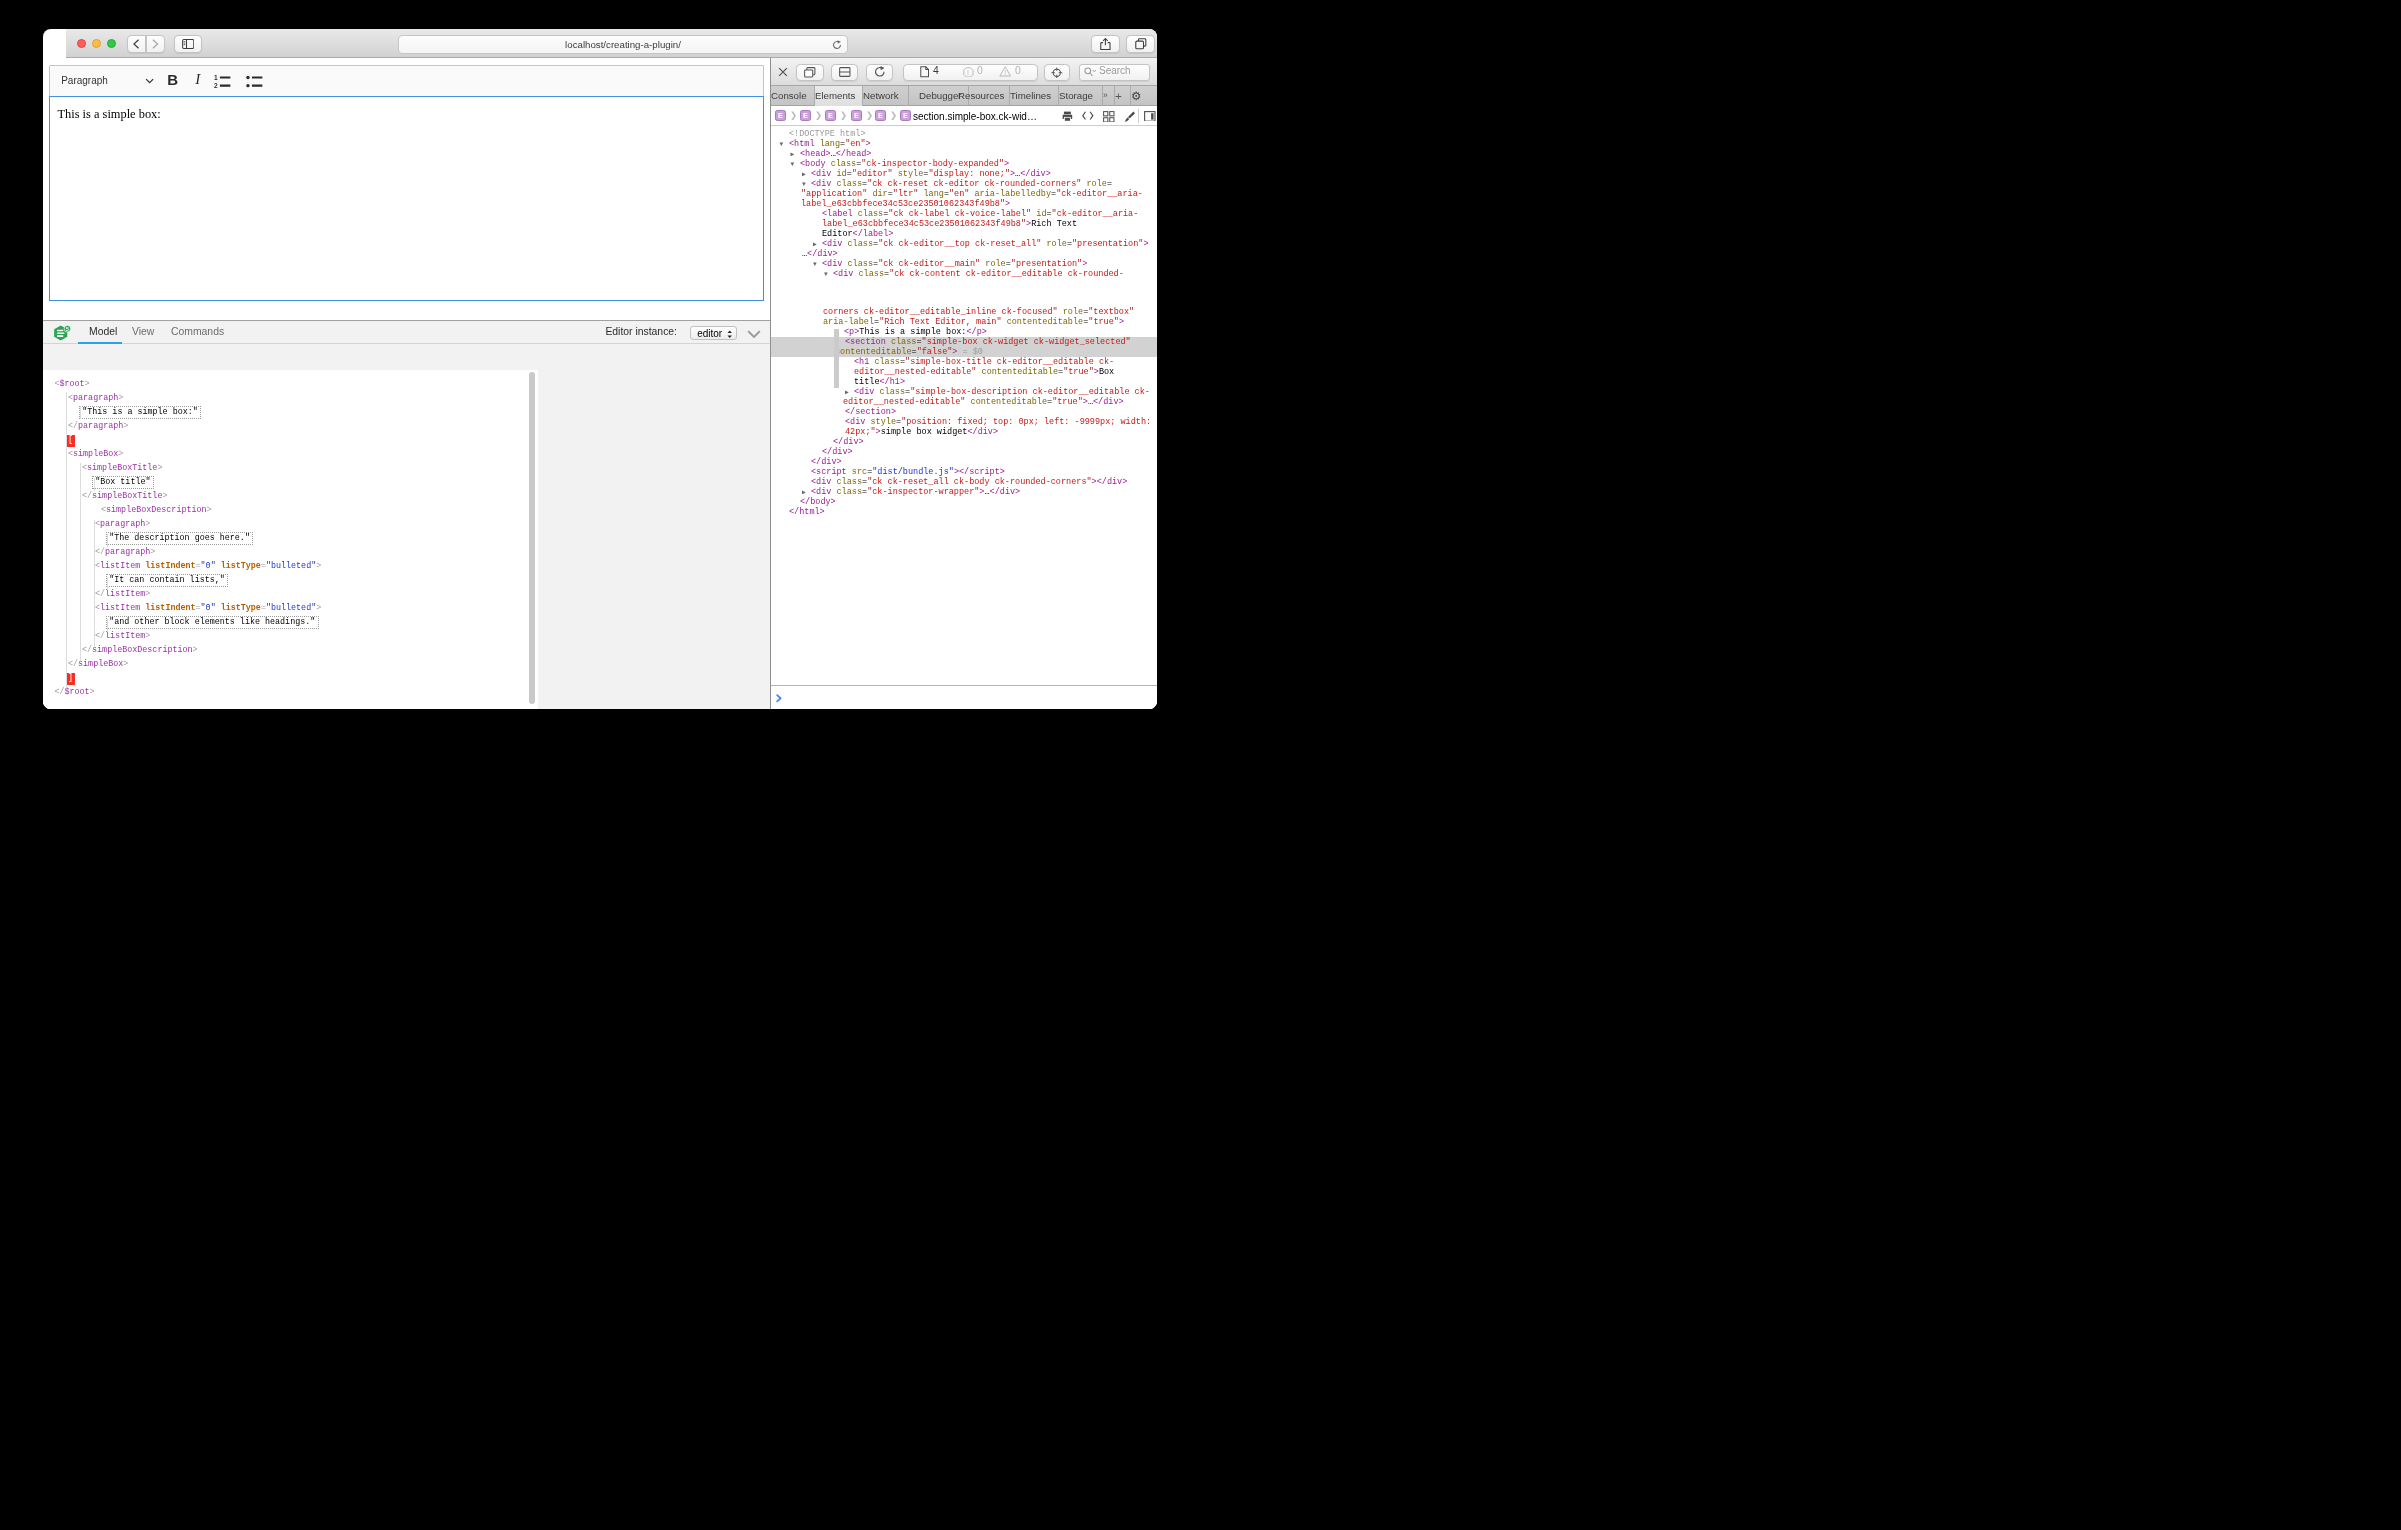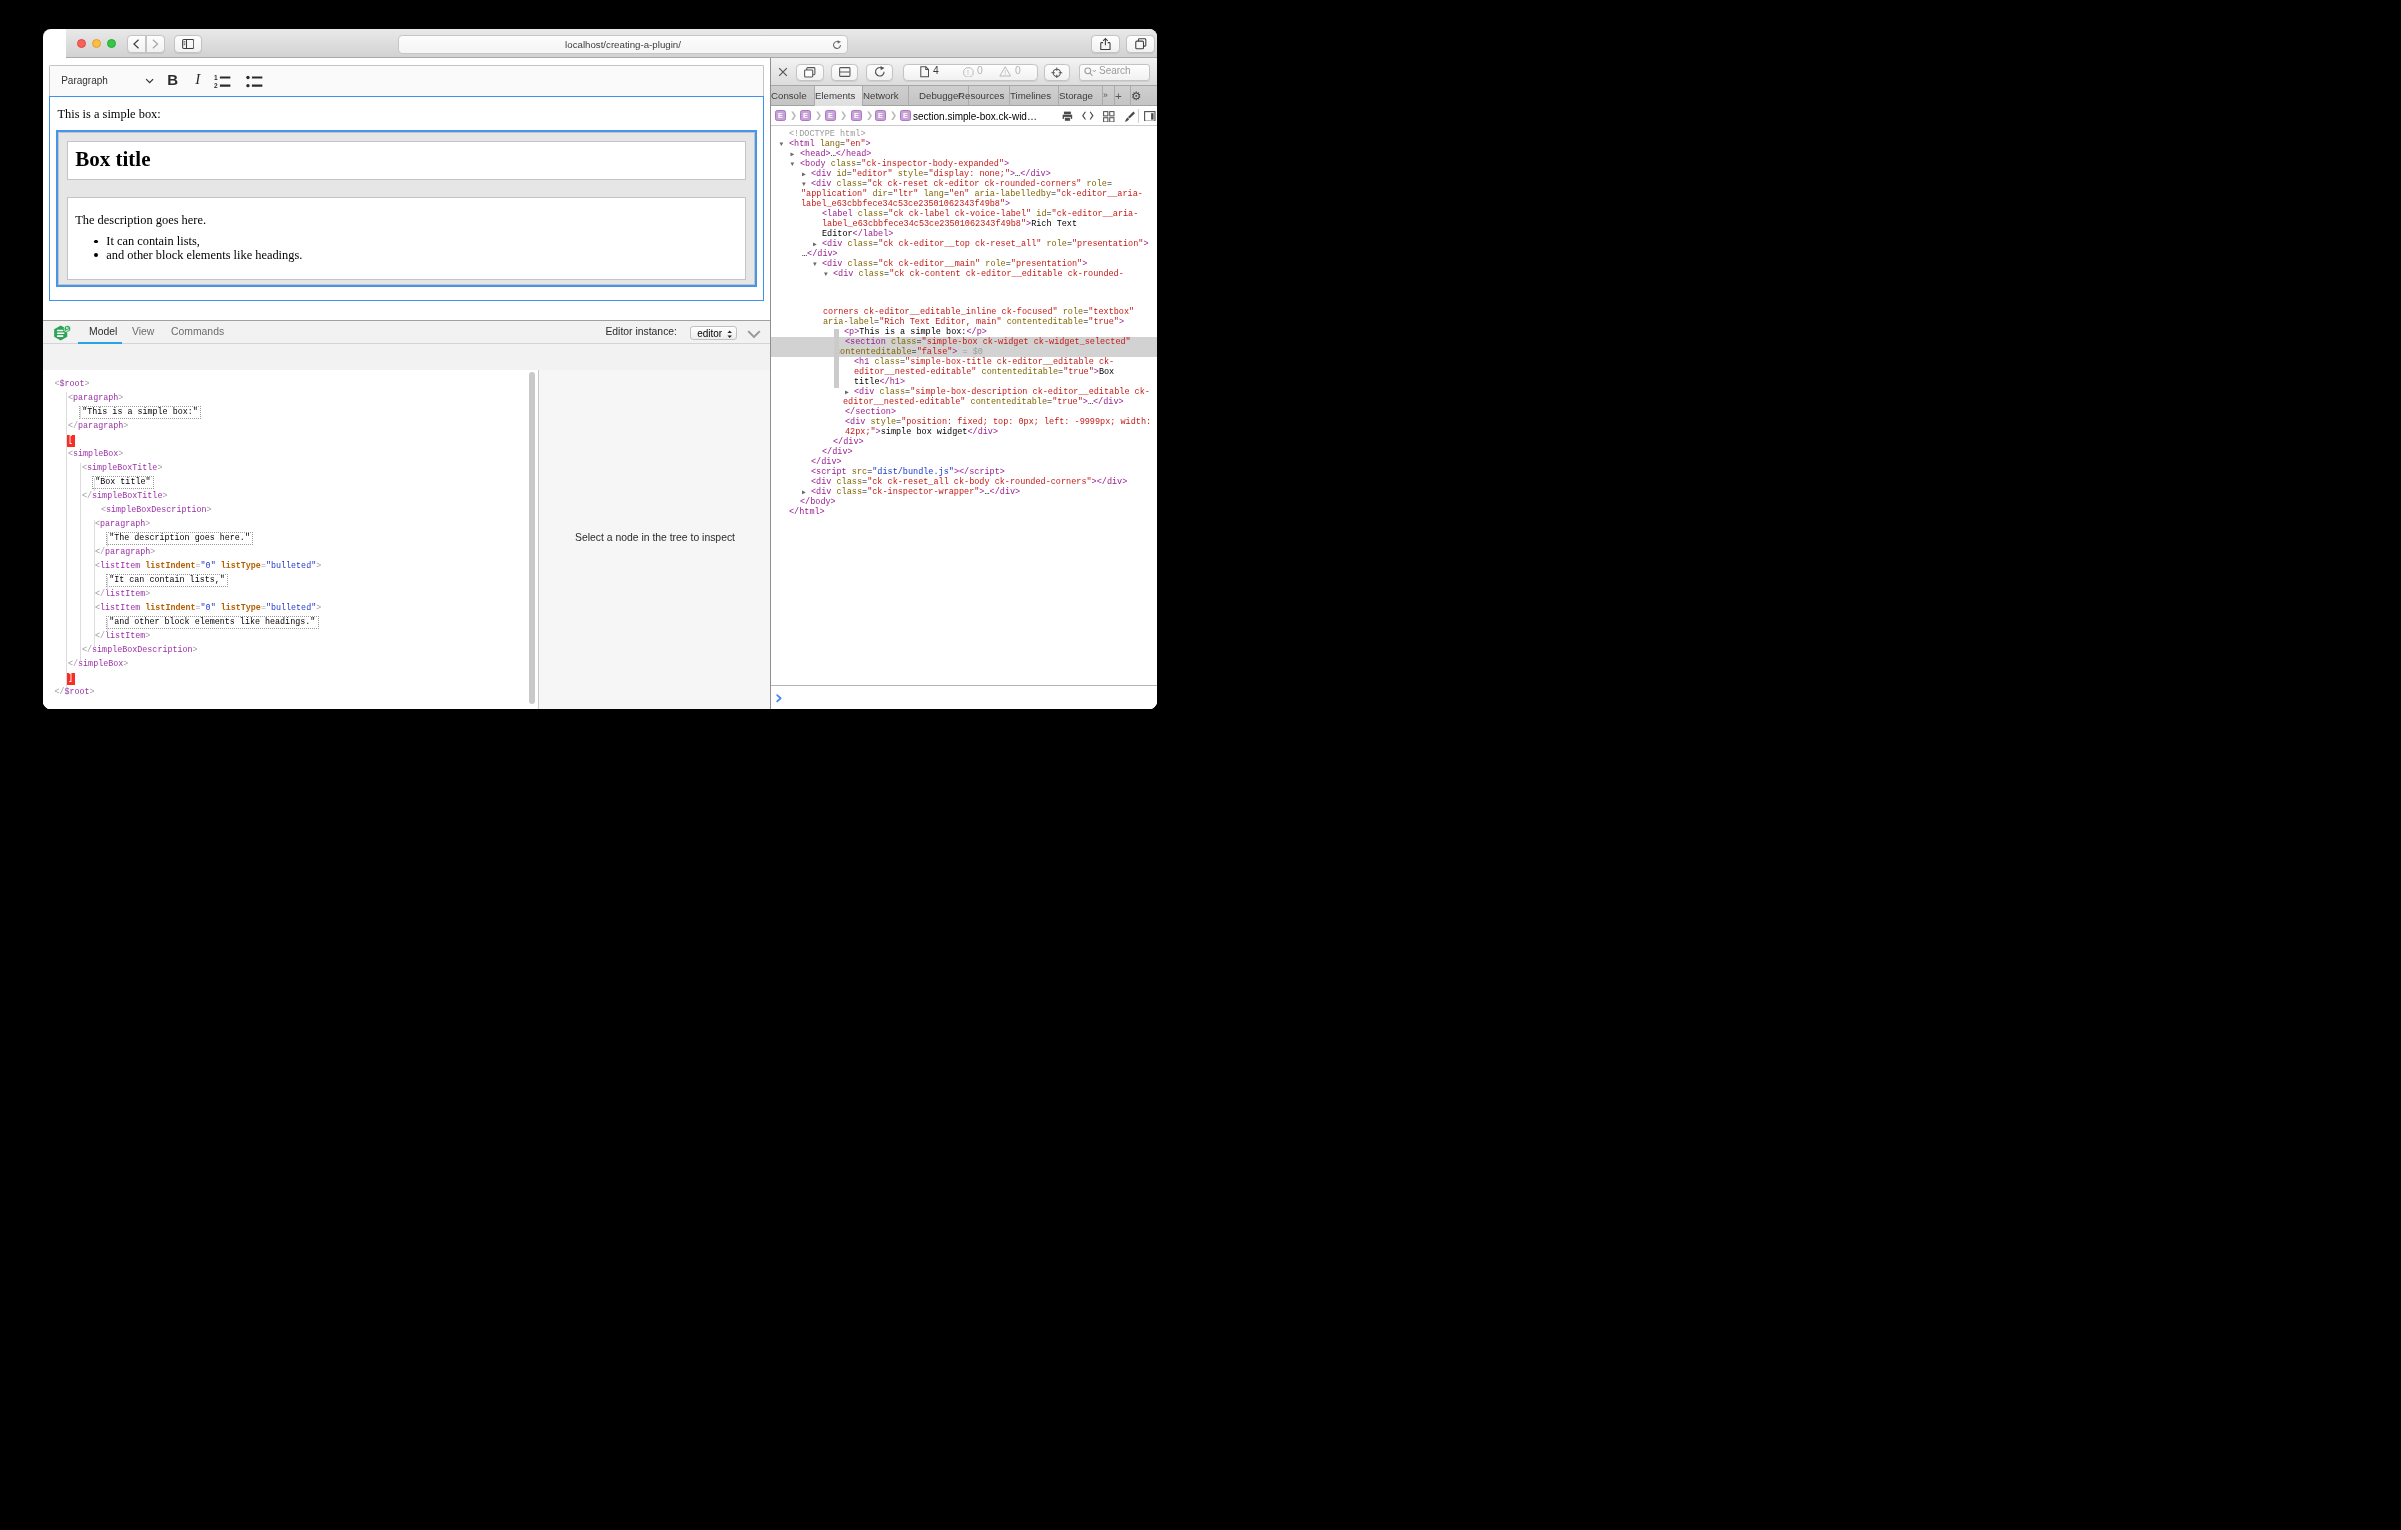--- a/index.html
+++ b/index.html
@@ -121,30 +121,20 @@
       </svg>
     <svg class="abs" style="left:196px;top:7.7px;" width="18" height="15.5" viewBox="0 0 23 20">
         <circle cx="2.4" cy="4.5" r="2.2" fill="#2b2b2b"></circle>
         <circle cx="2.4" cy="15" r="2.2" fill="#2b2b2b"></circle>
         <line x1="7.5" y1="4.5" x2="21" y2="4.5" stroke="#2b2b2b" stroke-width="2.6"></line>
         <line x1="7.5" y1="15" x2="21" y2="15" stroke="#2b2b2b" stroke-width="2.6"></line>
       </svg>
   </div>
   <div id="cked">
     <p id="p1">This is a simple box:</p>
-    <div id="widget">
-      <h1>Box title</h1>
-      <div class="desc">
-        <p>The description goes here.</p>
-        <ul>
-            <li>It can contain lists,</li>
-            <li>and other block elements like headings.</li>
-          </ul>
-      </div>
-    </div>
   </div>
   <div id="insp">
     <div id="ihead">
       <svg class="abs" style="left:10px;top:3.9px;" width="19.3" height="17" viewBox="0 0 25 22">
           <path d="M10 0.5 L18.5 5.4 V15.2 L10 20.1 L1.5 15.2 V5.4 Z" fill="#2ca454"></path>
           <rect x="5" y="6.2" width="8.5" height="2" rx="1" fill="#fff"></rect>
           <rect x="5" y="9.8" width="10" height="2" rx="1" fill="#fff"></rect>
           <rect x="5" y="13.4" width="8.5" height="2" rx="1" fill="#fff"></rect>
           <circle cx="18.7" cy="4.8" r="4.3" fill="#2ca454" stroke="#fff" stroke-width="0.9"></circle>
           <text x="16.7" y="7.6" font-size="6.5" font-weight="bold" fill="#fff" font-family="Liberation Sans">5</text>
@@ -193,23 +183,20 @@
 <div class="guide" style="left:23.4px;top:22.4px;height:296px"></div>
 <div class="guide" style="left:37px;top:36px;height:13px"></div>
 <div class="guide" style="left:37px;top:93px;height:198px"></div>
 <div class="guide" style="left:51px;top:108px;height:13px"></div>
 <div class="guide" style="left:51px;top:150px;height:127px"></div>
 <div class="guide" style="left:64px;top:164px;height:13px"></div>
 <div class="guide" style="left:64px;top:207px;height:13px"></div>
 <div class="guide" style="left:64px;top:249px;height:13px"></div>
 </div>
       <div class="abs" style="left:486px;top:1.5px;width:6.2px;height:332px;background:#c9c9c9;border-radius:3.1px;"></div>
-    </div>
-    <div id="idetail">
-      <div class="abs" style="left:0;top:162px;width:232px;text-align:center;font-size:10.4px;color:#2b2b2b;">Select a node in the tree to inspect</div>
     </div>
   </div>
   <div id="dev">
   <div id="dtb">
 <svg class="abs" style="left:7px;top:9.3px;" width="10" height="10" viewBox="0 0 13 13">
           <path d="M1.5 1.5 L11.5 11.5 M11.5 1.5 L1.5 11.5" stroke="#595959" stroke-width="1.6"></path>
         </svg>
 <div class="btn" style="left:25px;top:5.8px;width:28px;height:17px;"></div>
 <svg class="abs" style="left:33px;top:9px;" width="11.6" height="10.8" viewBox="0 0 15 14">
           <rect x="3.6" y="0.8" width="10.5" height="9.2" rx="1.2" stroke="#555" stroke-width="1.4" fill="none"></rect>

